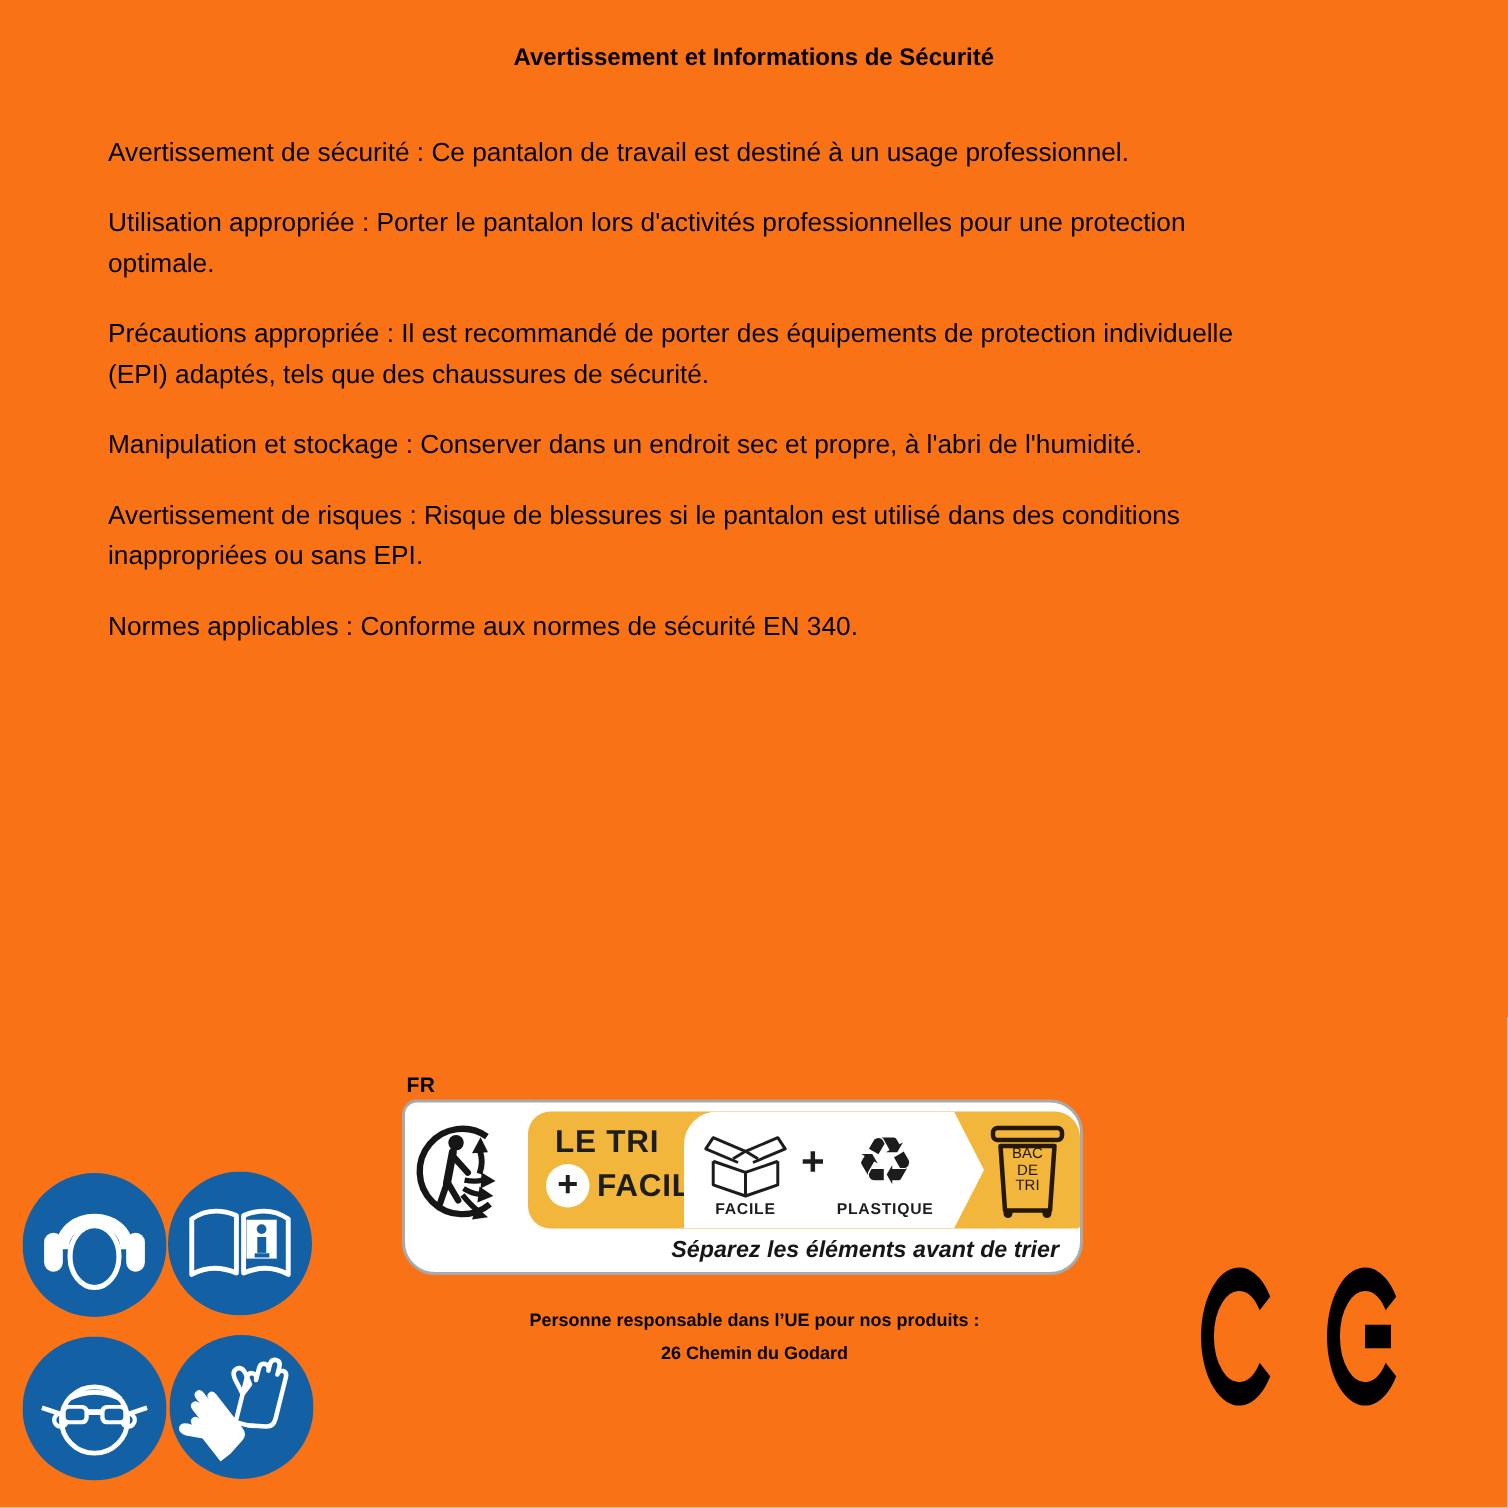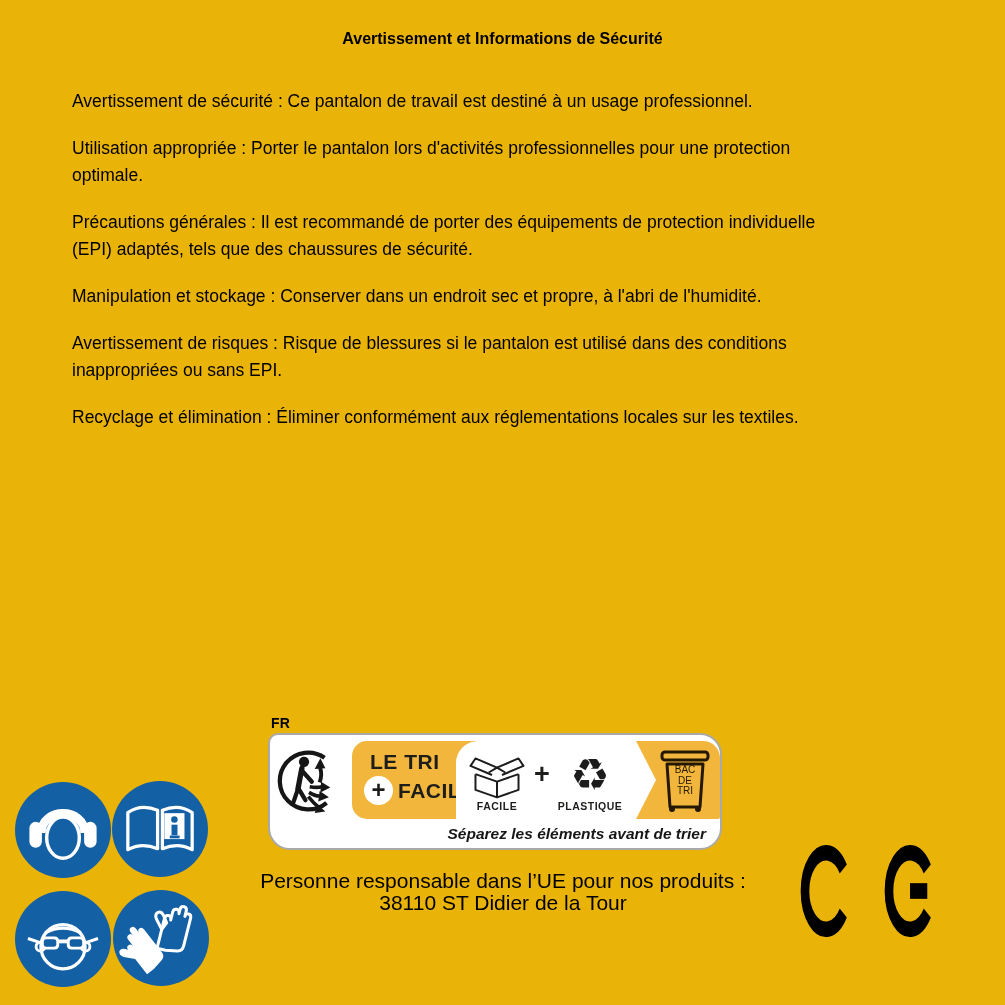--- a/index.html
+++ b/index.html
@@ -1,18 +1,18 @@
 <!DOCTYPE html>
 <html><head>
 <meta charset="utf-8">
 <style>
   * { margin:0; padding:0; box-sizing:border-box; }
   html,body { background:#ffffff; }
   body { width:1005px; height:1005px; font-family:"Liberation Sans", sans-serif; color:#000; overflow:hidden; }
-  .page { position:relative; width:1005px; height:1005px; background:#eab308; }
+  .page { position:relative; width:1005px; height:1005px; background:#f97316; }
 
   
   .title { padding-top:30px; text-align:center; font-size:16px; font-weight:bold; }
   .content { margin:40px 68px 0 72px; font-size:17.5px; line-height:27px; }
   .para { white-space:pre-line; margin-bottom:20px;margin-top:20px; }
 
   
   .m-icon { position:absolute; width:96px; height:96px; }
   .m-icon svg { width:100%; height:100%; display:block; }
   .m-icon--ear     { left:15px;  top:782px; }
@@ -47,45 +47,45 @@
   .recycle-glyph { font-family:"DejaVu Sans", sans-serif; font-size:44px; color:#1c1c1c; line-height:1; }
   .bin { position:absolute; right:9px; top:6px; width:52px; height:66px; }
   .bin svg { position:absolute; inset:0; width:100%; height:100%; }
   .bin-lines { position:absolute; top:18px; left:0; width:100%; text-align:center;
                font-size:10px; line-height:10.5px; font-weight:normal; color:#241803; }
   .slogan { position:absolute; right:14px; bottom:5px; font-size:15.5px; font-style:italic;
             font-weight:bold; color:#161616; }
 
   
   .contact { position:absolute; left:248px; top:870px; width:510px; text-align:center;
-             font-size:21px; font-weight:normal; line-height:21.5px; }
+             font-size:12px; font-weight:bold; line-height:21.5px; }
 
   
   .ce { position:absolute; left:799px; top:842px; width:138px; height:98px; }
   .ce svg { position:absolute; top:0; height:98px; width:54px; }
   .ce .ce-c { left:0; }
   .ce .ce-e { left:84px; }
 </style>
 </head>
 <body>
 
 <div class="page">
 
   <div class="title">Avertissement et Informations de Sécurité</div>
 
   <div class="content">
     <p class="para">Avertissement de sécurité : Ce pantalon de travail est destiné à un usage professionnel.</p>
     <p class="para">Utilisation appropriée : Porter le pantalon lors d'activités professionnelles pour une protection
 optimale.</p>
-    <p class="para">Précautions générales : Il est recommandé de porter des équipements de protection individuelle
+    <p class="para">Précautions appropriée : Il est recommandé de porter des équipements de protection individuelle
 (EPI) adaptés, tels que des chaussures de sécurité.</p>
     <p class="para">Manipulation et stockage : Conserver dans un endroit sec et propre, à l'abri de l'humidité.</p>
     <p class="para">Avertissement de risques : Risque de blessures si le pantalon est utilisé dans des conditions
 inappropriées ou sans EPI.</p>
-    <p class="para">Recyclage et élimination : Éliminer conformément aux réglementations locales sur les textiles.</p>
+    <p class="para">Normes applicables : Conforme aux normes de sécurité EN 340.</p>
   </div>
 
   <div class="m-icon m-icon--ear">
     <svg viewBox="0 0 100 100">
       <circle cx="50" cy="50" r="50" fill="#1460A5"></circle>
       <ellipse cx="50" cy="58" rx="17" ry="21.5" fill="none" stroke="#fff" stroke-width="3.6"></ellipse>
       <path d="M27.5 53 C27.5 26 72.5 26 72.5 53" fill="none" stroke="#fff" stroke-width="9"></path>
       <rect x="15" y="41.5" width="13" height="27" rx="6.5" fill="#fff"></rect>
       <rect x="72" y="41.5" width="13" height="27" rx="6.5" fill="#fff"></rect>
     </svg>
@@ -204,21 +204,21 @@
           </div>
         </div>
       </div>
 
       <div class="slogan">Séparez les éléments avant de trier</div>
     </div>
   </div>
 
   <div class="contact">
     <div>Personne responsable dans l’UE pour nos produits :</div>
-    <div>38110 ST Didier de la Tour</div>
+    <div>26 Chemin du Godard</div>
   </div>
 
   <div class="ce">
     <svg class="ce-c" viewBox="0 0 100 100" preserveAspectRatio="none">
       <path d="M82 27.6 A39 39 0 1 0 82 72.4" fill="none" stroke="#000" stroke-width="16"></path>
     </svg>
     <svg class="ce-e" viewBox="0 0 100 100" preserveAspectRatio="none">
       <path d="M82 27.6 A39 39 0 1 0 82 72.4" fill="none" stroke="#000" stroke-width="16"></path>
       <rect x="50" y="42" width="32" height="16" fill="#000"></rect>
     </svg>

